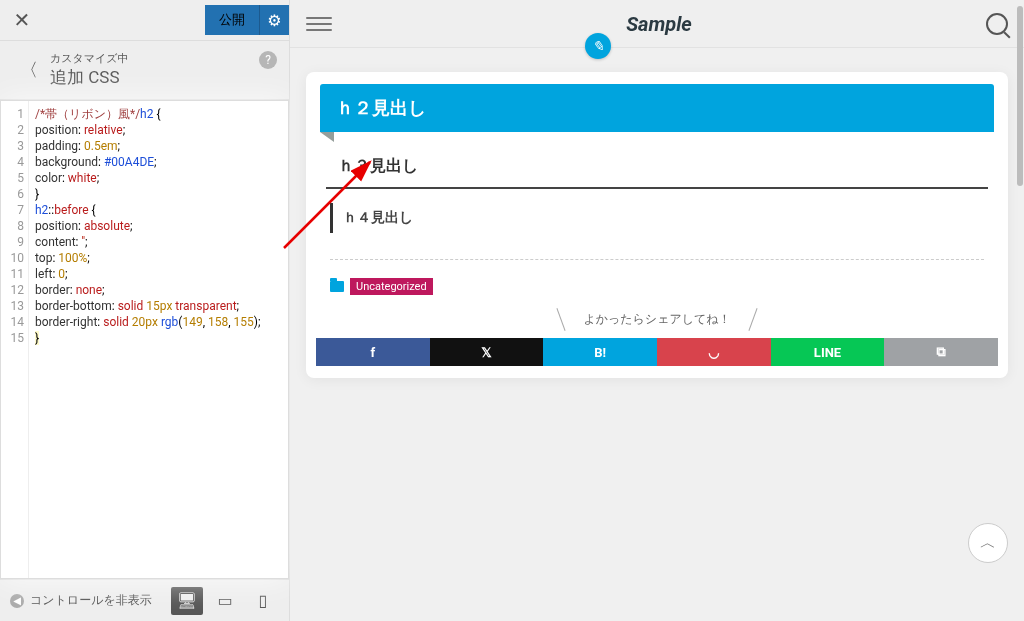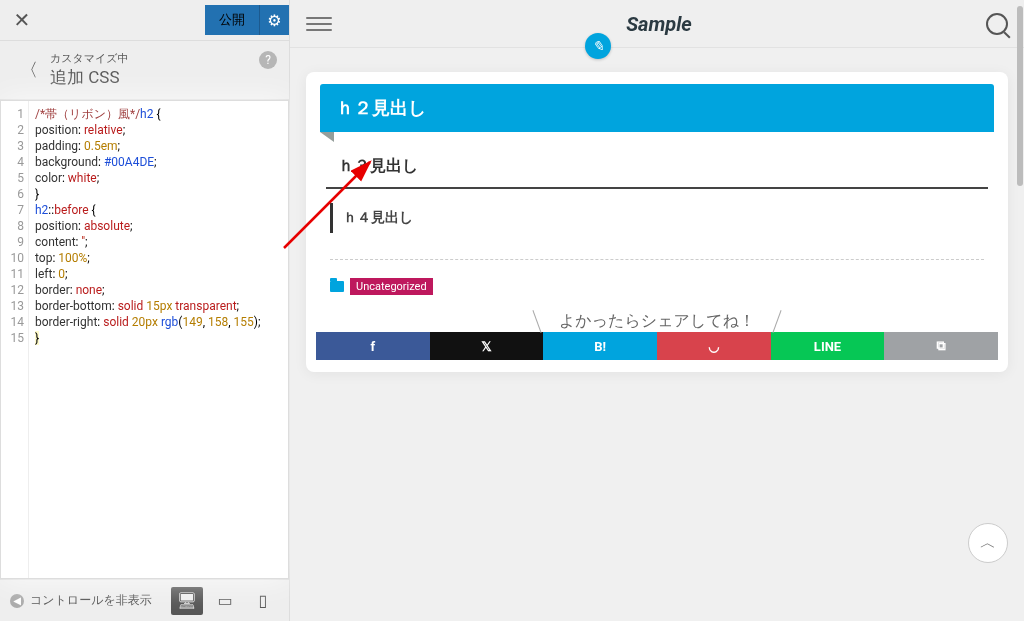--- a/index.html
+++ b/index.html
@@ -62,21 +62,21 @@
 
   .h3 { padding: 10px 12px; margin: 14px 14px 6px 14px; border-bottom: 2px solid #444; font-size:16px; color:#333; font-weight:600; }
   .h4 { padding: 6px 10px; margin: 14px 18px; border-left: 3px solid #333; font-size:14px; color:#444; font-weight:600; }
   .divider { border-top:1px dashed #ccc; margin: 26px 18px 18px; }
 
   .tag-row { margin: 0 18px 16px; display:flex; align-items:center; gap:6px; }
   .folder-icon { width:14px; height:11px; background:#00a4de; position:relative; border-radius:1px; }
   .folder-icon::before{content:''; position:absolute;top:-3px;left:0;width:7px;height:3px;background:#00a4de;border-radius:1px 1px 0 0;}
   .tag { background:#be185d; color:#fff; font-size:11px; padding:2px 6px; border-radius:0; }
 
-  .share-label { text-align:center; color:#666; font-size:16px; }
+  .share-label { text-align:center; color:#666; font-size:12px; margin-bottom:10px; }
   .share-label::before, .share-label::after { content:''; display:inline-block; width:24px; height:1px; background:#aaa; vertical-align:middle; margin:0 10px; transform:rotate(70deg); }
   .share-label::after { transform:rotate(-70deg); }
   .share-row { display:flex; margin: 0 4px; }
   .share-btn { flex:1; height:28px; display:flex; align-items:center; justify-content:center; color:#fff; cursor:pointer; }
   .fb { background:#3b5998; } .tw { background:#111; } .hb { background:#00a4de; } .pk { background:#d8434c; } .ln { background:#06c755; } .cp { background:#9fa2a5; }
 
   
   .prev-nav { height:46px; border-top:1px solid #e2e2e2; display:flex; align-items:center; background:#f5f5f5; }
   .nav-edge { width:20px; height:100%; background:#2b3a42; margin-right:8px; }
   .nav-faded { color:#bbb; font-size:13px; padding-left:4px; }

